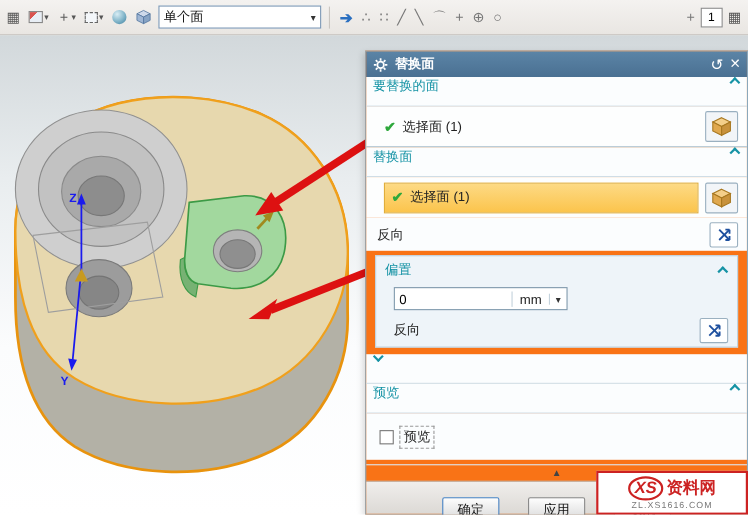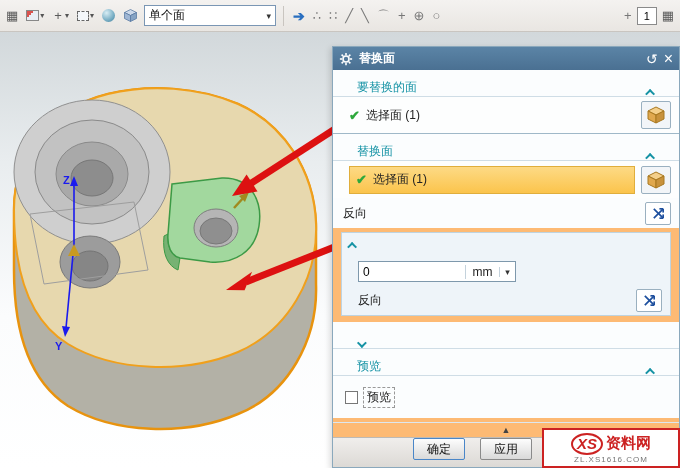--- a/index.html
+++ b/index.html
@@ -8,38 +8,38 @@
 
   
   .toolbar { position: absolute; top: 0; left: 0; right: 0; height: 32px; background: linear-gradient(#f4f2f0, #e9e6e2); border-bottom: 1px solid #c9c5c0; display: flex; align-items: center; padding: 0 4px; gap: 4px; z-index: 3; }
   .tb-icon { color: #5a5a5a; font-size: 13px; line-height: 1; padding: 2px; cursor: default; }
   .tb-btn { display: flex; align-items: center; gap: 1px; padding: 2px 2px; border-radius: 2px; }
   .tb-caret { font-size: 8px; color: #555; }
   .tb-sep { width: 1px; height: 20px; background: #c9c5c0; margin: 0 3px; }
   .mini-plane { width: 13px; height: 11px; border: 1px solid #888; background: linear-gradient(135deg, #d9534f 0 35%, #e8eef5 35%); }
   .mini-marquee { width: 12px; height: 10px; border: 1px dashed #666; background: #f4f7fa; }
   .sphere-ic { width: 13px; height: 13px; border-radius: 50%; background: radial-gradient(circle at 35% 30%, #d8edf4, #7fb3c8 55%, #3c7d9c); }
-  .dropdown { display: flex; align-items: center; width: 132px; height: 21px; background: #fff; border: 1px solid #7a96b4; padding: 0 4px; gap: 4px; }
+  .dropdown { display: flex; align-items: center; width: 148px; height: 21px; background: #fff; border: 1px solid #7a96b4; padding: 0 4px; gap: 4px; }
   .dropdown .dd-label { flex: 1; font-size: 12px; color: #111; }
   .dropdown .dd-caret { font-size: 9px; color: #333; }
   .snap-ic { color: #777; font-size: 13px; padding: 1px 2px; }
   .blue-arrow { color: #2a6fc0; font-weight: bold; font-size: 14px; }
   .count-box { width: 20px; height: 18px; border: 1px solid #8a8a8a; background: #fff; font-size: 11px; text-align: center; padding: 0; }
   .tb-right { margin-left: auto; display: flex; align-items: center; gap: 3px; }
 
   
   .viewport { position: absolute; top: 32px; left: 0; right: 0; bottom: 0; background: linear-gradient(180deg, #d2d8db 0%, #e9edef 30%, #fbfcfd 65%, #ffffff 100%); z-index: 1; }
   .viewport svg { position: absolute; top: 0; left: 0; }
 
   
-  .dialog { position: absolute; left: 332px; top: 46px; width: 348px; height: 422px; background: #fdba74; border: 1px solid #8aa8bc; display: flex; flex-direction: column; z-index: 5; box-shadow: -2px 2px 6px rgba(0,0,0,0.15); }
+  .dialog { position: absolute; left: 332px; top: 46px; width: 348px; height: 422px; background: #f97316; border: 1px solid #8aa8bc; display: flex; flex-direction: column; z-index: 5; box-shadow: -2px 2px 6px rgba(0,0,0,0.15); }
   .dlg-title { height: 23px; background: linear-gradient(#5b84a6, #4a7092); color: #fff; display: flex; align-items: center; padding: 0 6px; gap: 6px; flex: none; }
   .dlg-title .t-text { flex: 1; font-size: 12px; font-weight: bold; }
   .t-ic { color: #fff; font-size: 14px; line-height: 1; cursor: default; }
-  .sec-hdr { height: 27px; display: flex; align-items: flex-end; padding: 0 24px; color: #1693a5; border-bottom: 1px solid #cfdde6; background: #fbfdfe; flex: none; }
+  .sec-hdr { height: 27px; display: flex; align-items: flex-start; padding: 0 6px; color: #1693a5; border-bottom: 1px solid #cfdde6; background: #fbfdfe; flex: none; }
   .sec-hdr .hdr-label { flex: 1; font-size: 12px; }
   .chev { width: 7px; height: 7px; border-left: 2px solid #1693a5; border-top: 2px solid #1693a5; }
   .chev.up { transform: rotate(45deg) translateY(2px); }
   .chev.down { transform: rotate(225deg) translateY(2px); }
   .sel-row { height: 37px; display: flex; align-items: center; padding: 0 8px 0 16px; gap: 6px; background: #fdfefe; flex: none; }
   .sel-row.strong-div { border-bottom: 1px solid #9fb8c8; }
   .check { color: #2ea83c; font-weight: bold; font-size: 13px; }
   .cube-btn { width: 30px; height: 28px; border: 1px solid #9ab0c0; border-radius: 2px; background: #f2f5f8; display: flex; align-items: center; justify-content: center; margin-left: auto; flex: none; }
   .orange-sel { flex: 1; height: 28px; display: flex; align-items: center; gap: 6px; padding: 0 6px; background: linear-gradient(#fdda85, #fbc44c); border: 1px solid #e0ae3c; }
   .plain-row { height: 30px; display: flex; align-items: center; padding: 0 8px 0 10px; background: #fbfdfe; flex: none; }
@@ -54,21 +54,21 @@
   .dim-input input { flex: 1; border: none; outline: none; padding: 0 4px; font-size: 12px; font-family: "Liberation Sans", sans-serif; min-width: 0; background: transparent; }
   .dim-unit { width: 34px; text-align: center; border-left: 1px solid #c4d2dc; font-size: 12px; color: #222; }
   .dim-caret { width: 16px; text-align: center; border-left: 1px solid #c4d2dc; font-size: 9px; color: #333; }
   .preview-row { height: 42px; display: flex; align-items: center; padding: 0 8px 0 12px; gap: 5px; background: #fbfdfe; flex: none; }
   .checkbox { width: 13px; height: 13px; border: 1px solid #777; background: #fff; flex: none; }
   .cb-label { border: 1px dashed #999; padding: 1px 3px; }
   .show-result { margin-left: auto; display: flex; align-items: center; gap: 4px; }
   .mag-btn { width: 32px; height: 30px; border: 1px solid #b9c9d4; border-radius: 2px; background: #fdfefe; display: flex; align-items: center; justify-content: center; }
   .dlg-spacer { flex: 1; }
   .collapse-row { height: 15px; display: flex; align-items: center; justify-content: center; color: #444; font-size: 9px; flex: none; border-top: 1px solid #dde7ee; }
-  .btn-bar { height: 30px; background: linear-gradient(#f0eeec, #dcd9d5); border-top: 1px solid #bdbab6; display: flex; align-items: flex-start; justify-content: center; gap: 15px; padding-top: 0; flex: none; }
+  .btn-bar { height: 30px; background: linear-gradient(#f0eeec, #dcd9d5); border-top: 1px solid #bdbab6; display: flex; align-items: flex-start; justify-content: center; gap: 26px; padding-top: 14px; flex: none; }
   .dlg-btn { width: 52px; height: 22px; background: linear-gradient(#fdfdfd, #d9d9d9); border: 1px solid #8a8a8a; border-radius: 2px; font-size: 12px; font-family: "Liberation Sans", sans-serif; color: #111; }
   .dlg-btn.primary { border-color: #4a86c8; }
 
   
   .watermark { position: absolute; right: 0; bottom: 0; width: 138px; height: 40px; background: #fff; border: 2px solid #cc2222; z-index: 10; display: flex; flex-direction: column; align-items: center; justify-content: center; }
   .wm-top { display: flex; align-items: center; gap: 3px; }
   .wm-logo { color: #cc2222; font-style: italic; font-weight: bold; font-size: 15px; border: 2px solid #cc2222; border-radius: 50%; padding: 0 4px; line-height: 1.2; }
   .wm-name { color: #cc2222; font-weight: bold; font-size: 15px; }
   .wm-url { color: #777; font-size: 8px; letter-spacing: 1px; }
 </style>
@@ -237,20 +237,21 @@
             <line x1="3" y1="3" x2="13" y2="13"></line>
               <line x1="13" y1="13" x2="9" y2="13"></line>
               <line x1="13" y1="13" x2="13" y2="9"></line>
           </g>
         </svg>
       </span>
     </div>
 
     <div class="group-box">
       <div class="group-hdr">
+        <span class="hdr-label">偏置</span>
         <span class="chev up"></span>
       </div>
       <div class="group-row">
         <span class="dim-input">
           <input value="0" style="">
           <span class="dim-unit">mm</span>
           <span class="dim-caret">▾</span>
         </span>
       </div>
       <div class="group-row">

